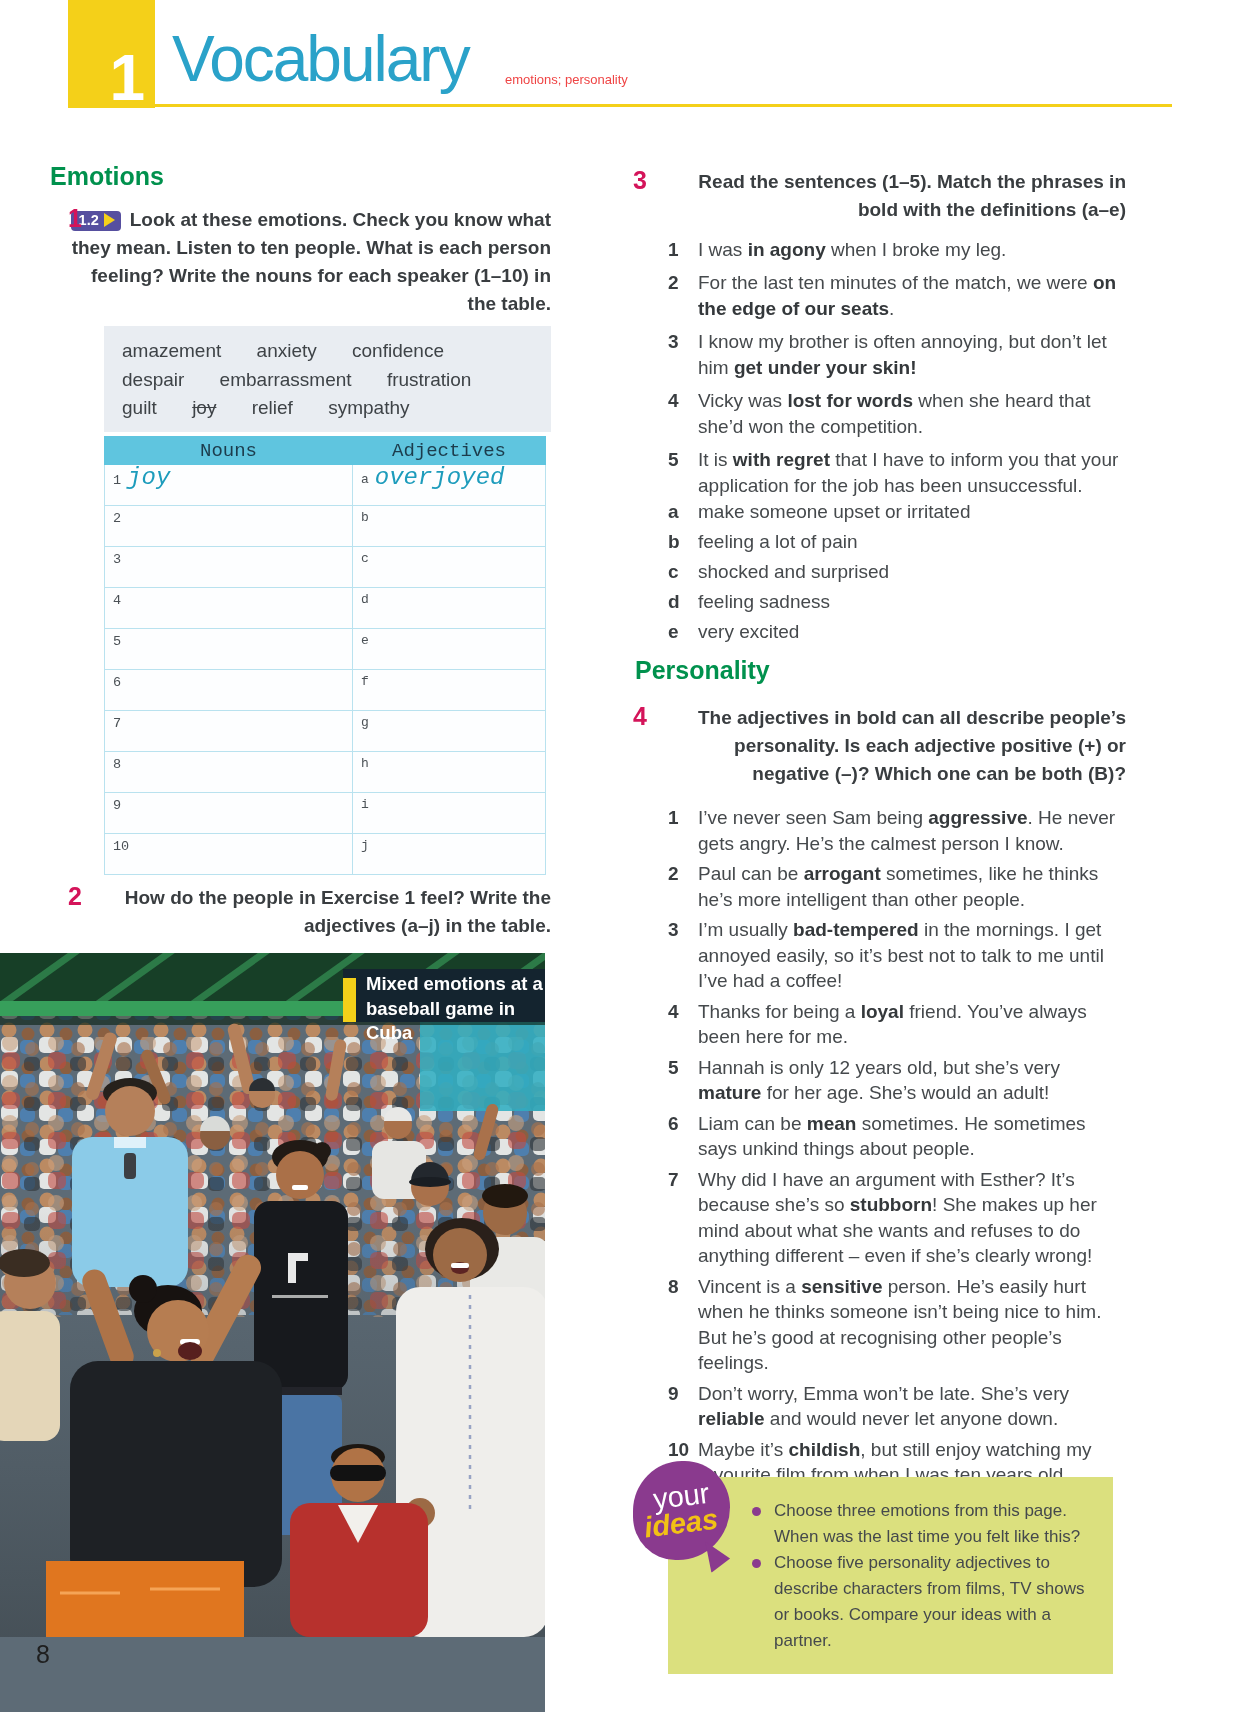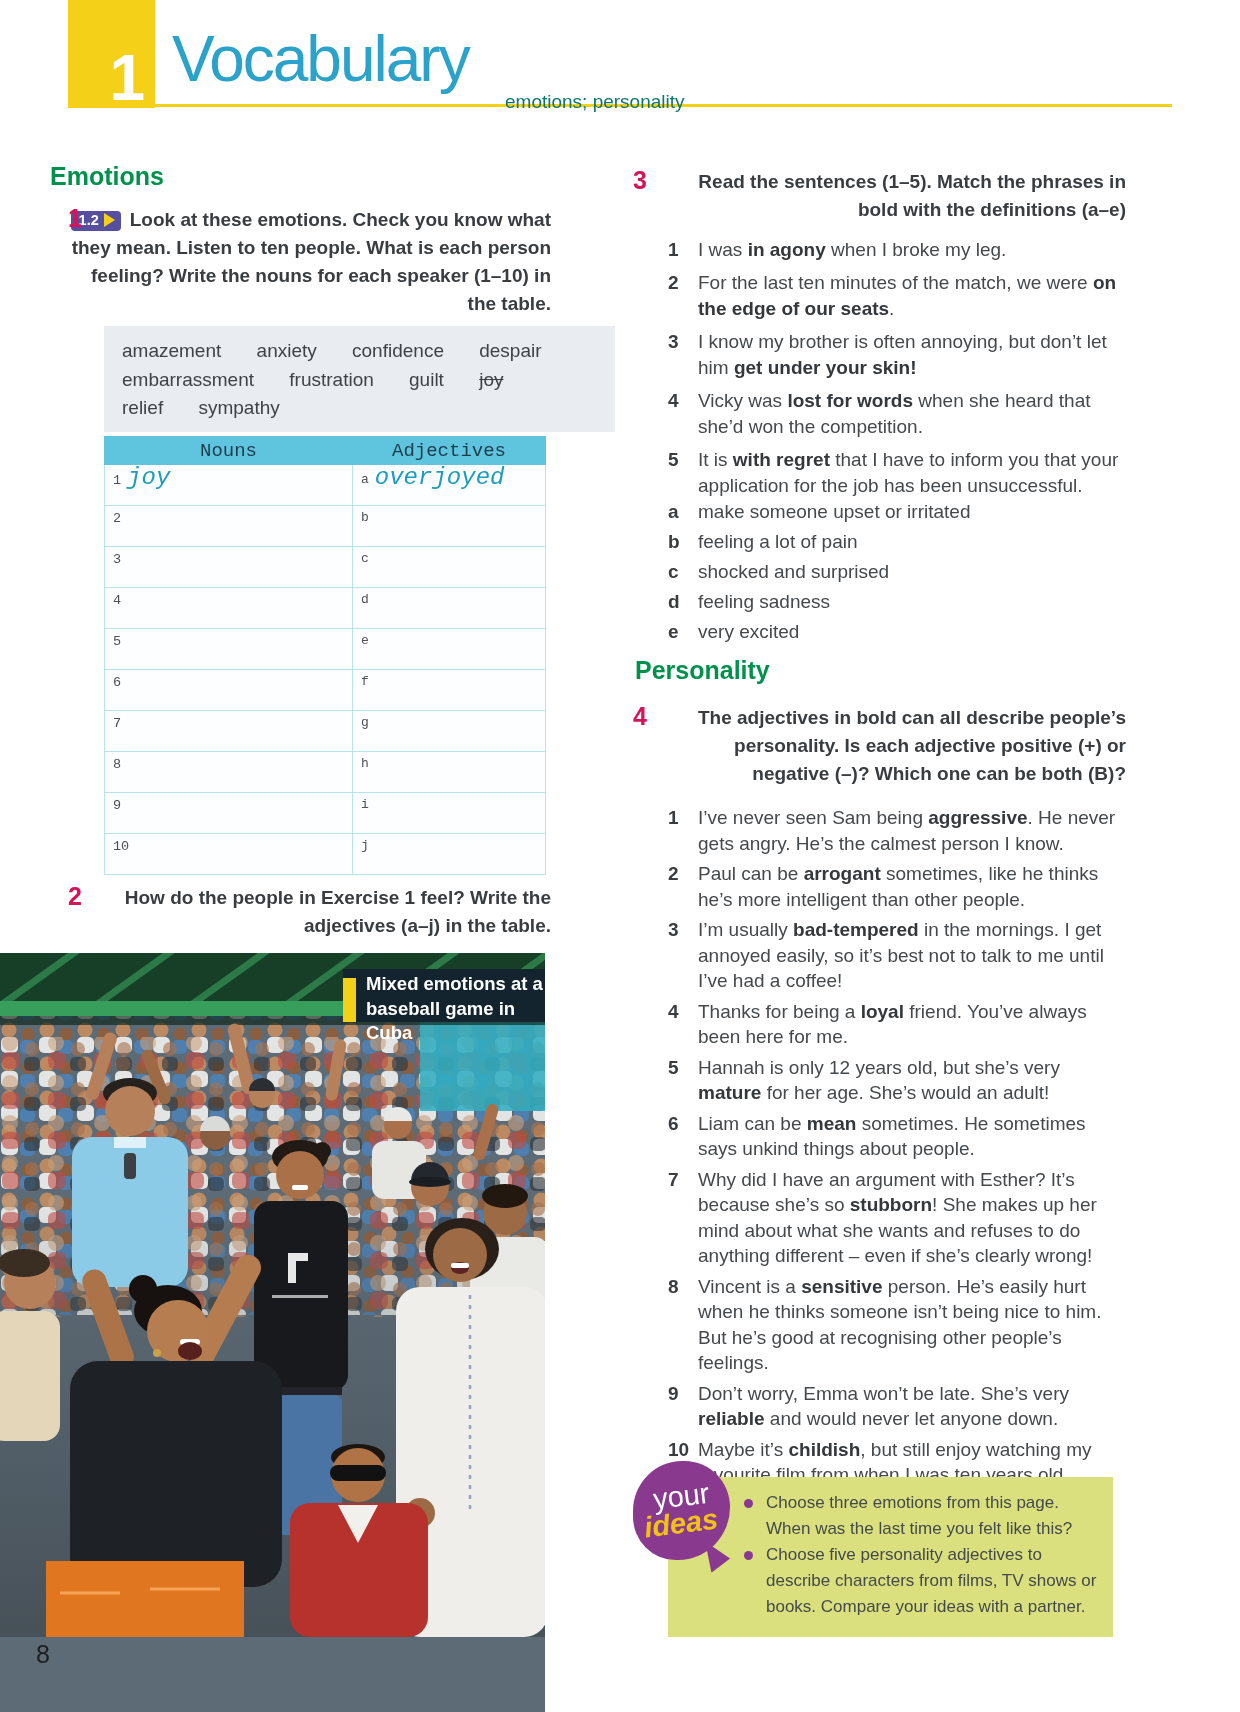--- a/index.html
+++ b/index.html
@@ -4,39 +4,39 @@
 <style>
   html,body{margin:0;padding:0;background:#fff;}
   .page{position:relative;width:1240px;height:1712px;background:#ffffff;
         font-family:"Liberation Sans",sans-serif;overflow:hidden;}
 
   
   .header-rule{position:absolute;left:68px;top:104px;width:1104px;height:3px;background:#f4d019;}
   .unit-box{position:absolute;left:68px;top:0;width:87px;height:108px;background:#f4d019;}
   .unit-num{position:absolute;right:10px;bottom:-2px;font-size:64px;font-weight:bold;color:#fff;line-height:1;}
   .title{position:absolute;left:172px;top:22px;font-size:64px;font-weight:normal;color:#2aa2c9;letter-spacing:-2px;}
-  .subtitle{position:absolute;left:505px;top:91px;font-size:19px;color:#0f766e;}
+  .subtitle{position:absolute;left:505px;top:72px;font-size:13px;color:#ef4444;}
 
   
   .section-h{position:absolute;margin:0;font-size:25px;font-weight:bold;color:#00914d;}
   .emotions-h{left:50px;top:162px;}
   .ex{position:absolute;}
   .exnum{position:absolute;left:0;top:-2px;font-size:25px;font-weight:bold;color:#d4145a;}
   .excontent{}
   .instruction{margin:0;font-size:19px;font-weight:bold;color:#393d40;line-height:28px;text-align:right;}
 
   
   .ex1{left:68px;top:206px;width:483px;}
   .audio-badge{display:inline-flex;align-items:center;background:#564f9f;border-radius:4px;
                padding:2px 6px 3px 8px;margin-right:9px;vertical-align:1px;}
   .audio-badge .lbl{color:#fff;font-size:14.5px;font-weight:bold;line-height:1;margin-right:5px;}
   .play-tri{width:0;height:0;border-left:11px solid #f4d019;border-top:7px solid transparent;border-bottom:7px solid transparent;}
 
   
-  .word-box{position:absolute;left:104px;top:326px;width:511px;box-sizing:border-box;background:#e9edf2;
+  .word-box{position:absolute;left:104px;top:326px;width:447px;box-sizing:border-box;background:#e9edf2;
             padding:11px 8px 9px 18px;font-size:19px;color:#3e4347;line-height:28.5px;}
   .word{margin-right:30px;white-space:nowrap;}
   .strike{text-decoration:line-through;}
 
   
   .noun-table{position:absolute;left:104px;top:436px;width:441px;border-collapse:collapse;table-layout:fixed;font-family:Liberation Mono, monospace;}
   .noun-table th{background:#5fc5df;color:#1c3c4c;font-size:19px;font-weight:normal;height:27px;
                  border:1.5px solid #5fc5df;padding:0;}
   .noun-table td{border:1.5px solid #b9e2ef;height:37px;vertical-align:top;padding:3px 0 0 8px;background:#fdfeff;}
   .cellnum{font-size:13.5px;color:#4b5156;}
@@ -68,21 +68,21 @@
   .dletter{position:absolute;left:0;font-weight:bold;color:#393d40;}
   .personality-h{left:2px;top:656px;}
   .ex4{left:0;top:704px;width:515px;}
   .ex4 .instruction{margin-bottom:17px;}
   .ex4 .item{line-height:25.5px;margin-top:5px;}
 
   
   .ideas{position:absolute;left:0;top:1458px;width:525px;height:215px;}
   .ideas-box{position:absolute;left:35px;top:19px;width:445px;min-height:160px;box-sizing:border-box;
              background:#dbe07e;padding:13px 16px 12px 98px;}
-  .ideas-box ul{margin:0;padding:0;list-style:none;}
+  .ideas-box ul{margin:8px;padding:0;list-style:none;}
   .ideas-box li{position:relative;font-size:17px;line-height:26px;color:#45494c;}
   .ideas-box li::before{content:"";position:absolute;left:-22px;top:9px;width:9px;height:9px;border-radius:50%;background:#8a3a8e;}
   .bubble{position:absolute;left:0;top:3px;width:97px;height:99px;background:#8a3a8e;
           border-radius:52% 48% 55% 45%;display:flex;flex-direction:column;align-items:center;justify-content:center;z-index:2;}
   .bubble .tail{position:absolute;right:0px;bottom:-13px;width:30px;height:30px;background:#8a3a8e;
                 clip-path:polygon(10% 0,100% 45%,45% 100%);transform:rotate(8deg);}
   .b1{color:#fff;font-size:29px;line-height:24px;transform:rotate(-7deg);}
   .b2{color:#f2c115;font-size:29px;line-height:30px;font-weight:bold;font-style:italic;transform:rotate(-7deg);}
 </style>
 </head>

